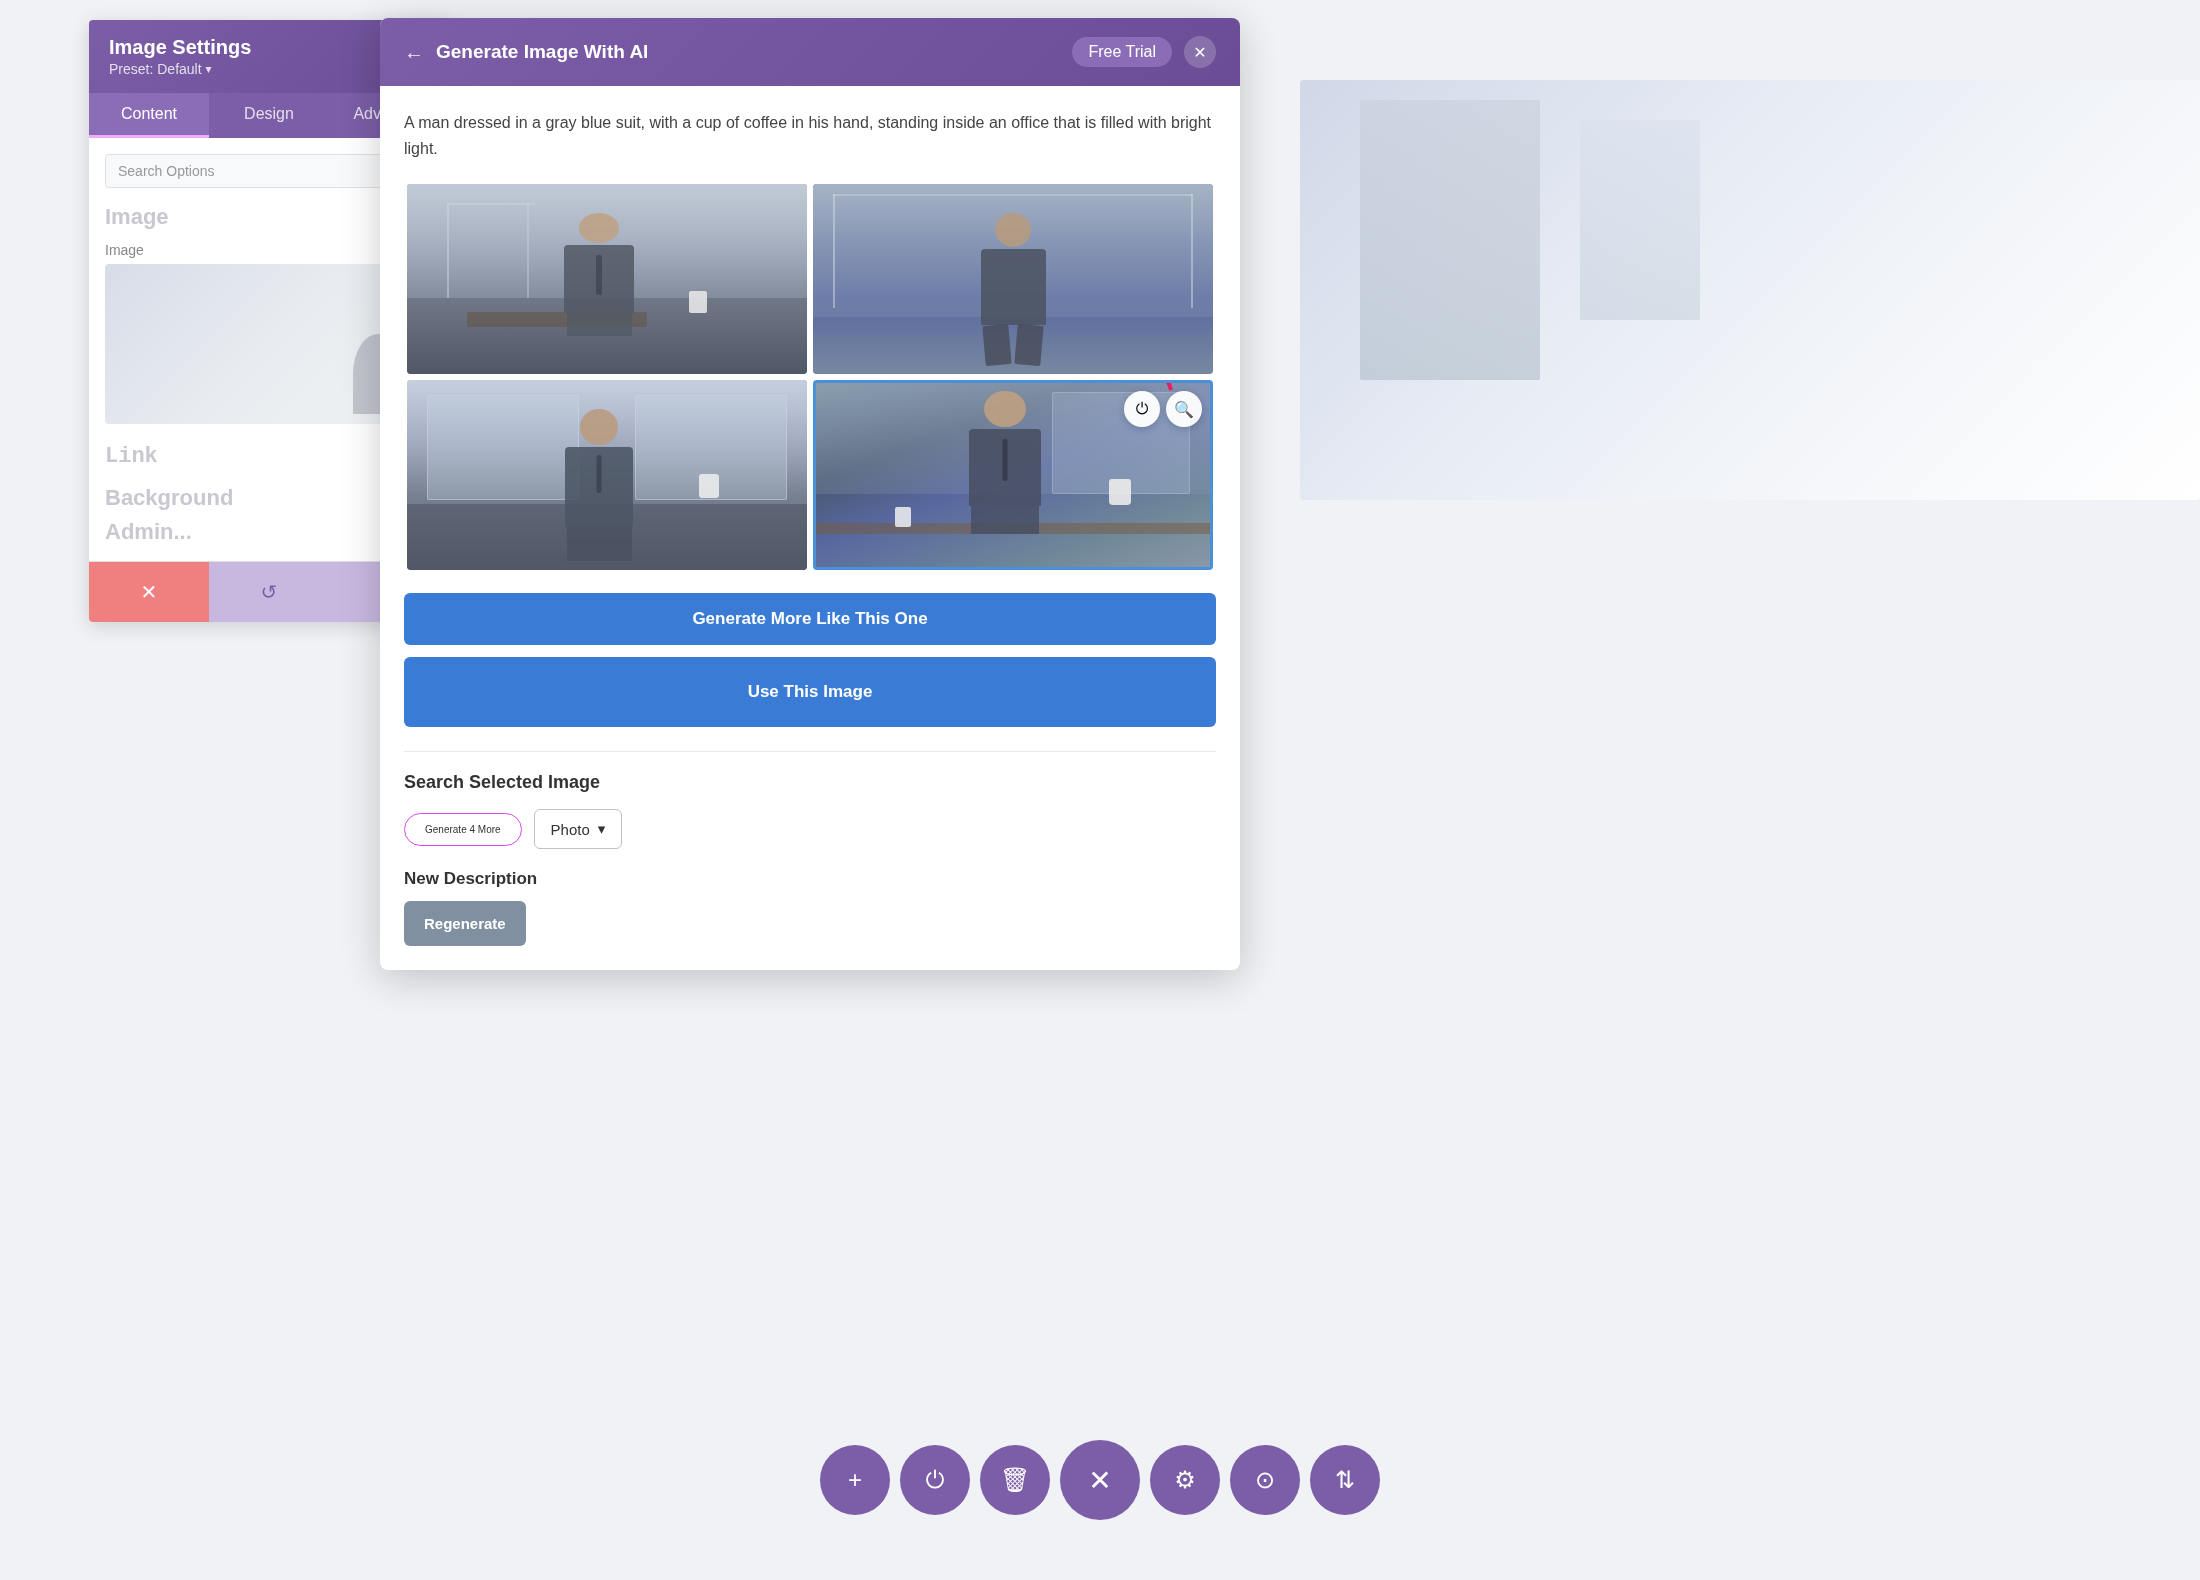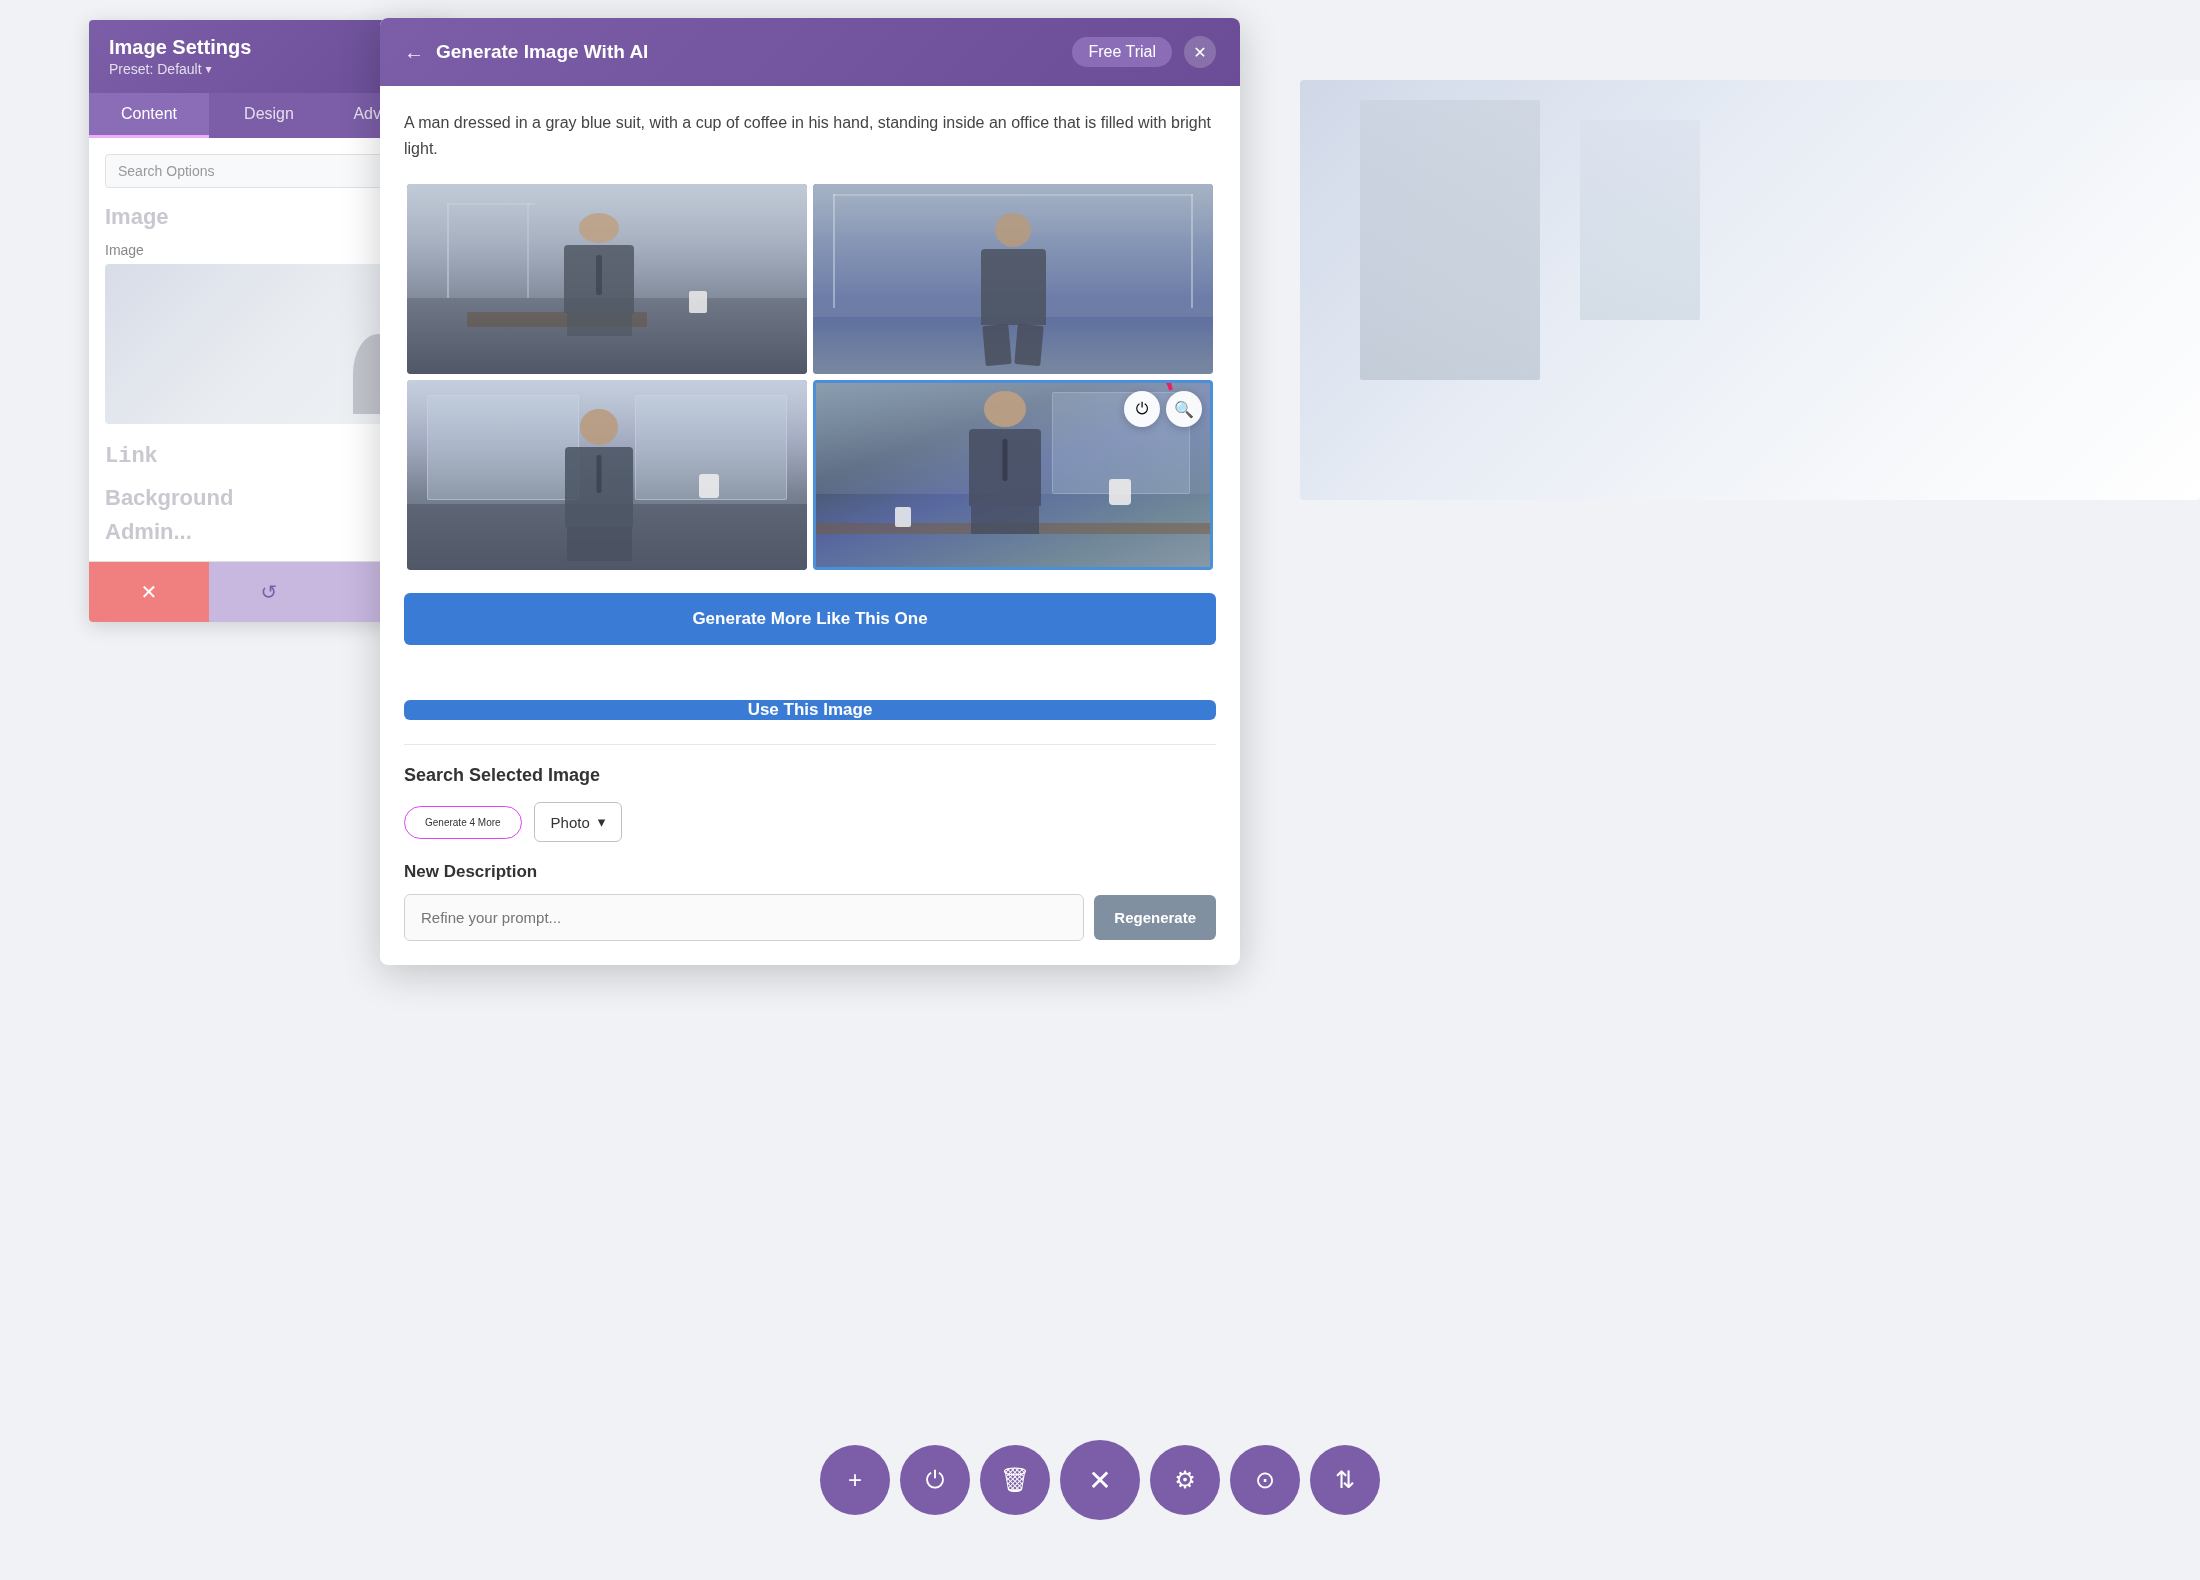--- a/index.html
+++ b/index.html
@@ -378,29 +378,28 @@
       color: white;
       border: none;
       border-radius: 6px;
       font-size: 17px;
       font-weight: 600;
       cursor: pointer;
     }
 
     .btn-use-image {
       flex: 1;
-      padding: 0 24px;
+      padding: 25px 24px;
       background: #3a7bd5;
       color: white;
       border: none;
       border-radius: 6px;
       font-size: 17px;
       font-weight: 600;
       cursor: pointer;
-      margin-top: 43px;
     }
 
     
     .modify-section {
       border-top: 1px solid #e8e8e8;
       padding-top: 20px;
     }
 
     .modify-title {
       font-size: 18px;
@@ -689,21 +688,20 @@
         <button class="btn-generate-4">Generate 4 More</button>
         <div class="photo-type-select">
           <span>Photo</span>
           <span>▾</span>
         </div>
       </div>
 
       <div class="new-description-label">New Description</div>
 
       <div class="refine-input-area">
-        <input class="refine-input" type="text" placeholder="Refine your prompt..." style="">
         <button class="btn-regenerate">Regenerate</button>
       </div>
     </div>
   </div>
 </div>
 
 <div class="bottom-toolbar">
   <button class="toolbar-btn purple">+</button>
   <button class="toolbar-btn purple">⏻</button>
   <button class="toolbar-btn purple">🗑</button>

